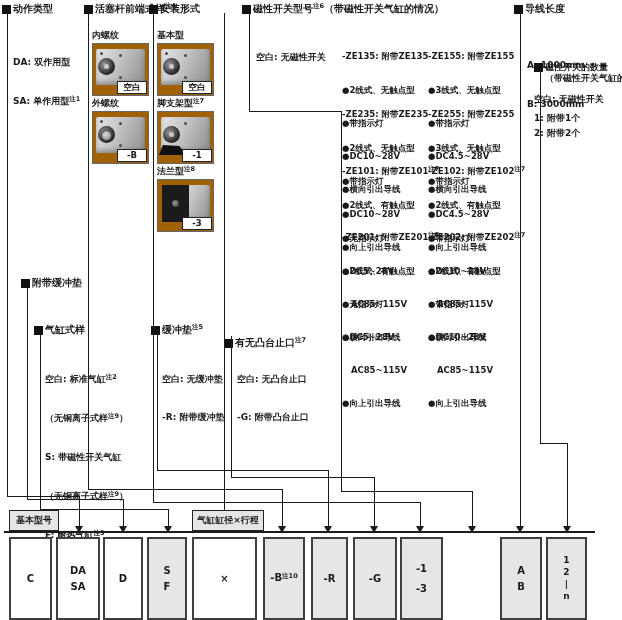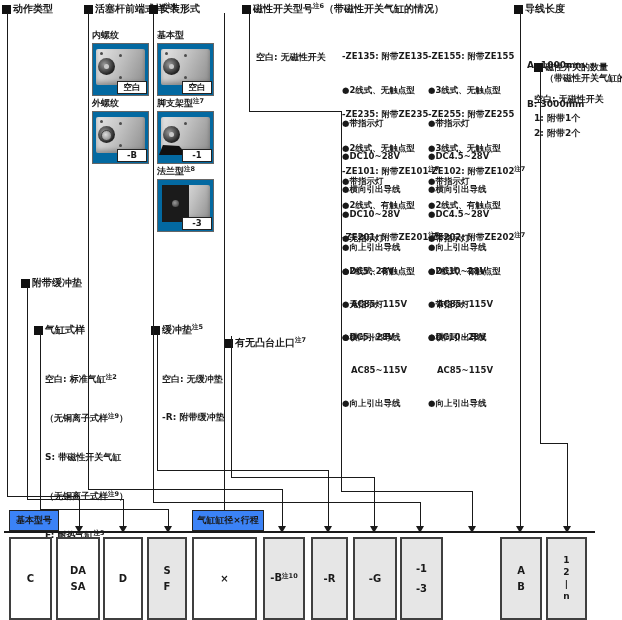--- a/index.html
+++ b/index.html
@@ -8,33 +8,33 @@
   .hdr{position:absolute;display:flex;align-items:center;font-weight:bold;font-size:10px;white-space:nowrap}
   .sq{display:inline-block;width:9px;height:9px;background:#111;margin-right:2px;flex:none}
   .sup{font-size:6.5px;position:relative;top:-3px;font-weight:bold}
   .txt{position:absolute;font-size:9px;font-weight:bold;white-space:pre;line-height:13px}
   .t12 .ln{line-height:12px}
   .ln{white-space:pre}
   .v{position:absolute;width:1px;background:#1a1a1a}
   .h{position:absolute;height:1px;background:#1a1a1a}
   .arr{position:absolute;width:0;height:0;border-left:4px solid transparent;border-right:4px solid transparent;border-top:7px solid #1a1a1a}
   .rule{position:absolute;left:4px;width:591px;height:2px;background:#1a1a1a;top:531px}
-  .lblbox{position:absolute;border:1px solid #222;background:#3b82f6;font-size:9px;font-weight:bold;
+  .lblbox{position:absolute;border:1px solid #222;background:#e5e5e5;font-size:9px;font-weight:bold;
           display:flex;align-items:center;justify-content:center;white-space:nowrap}
   .mbox{position:absolute;top:537px;height:83px;border:2px solid #3f3f3f;box-sizing:border-box;background:#fff;
         display:flex;flex-direction:column;align-items:center;justify-content:center;gap:5px;
         font-size:10px;font-weight:bold}
   .mbox.shaded{background:#e6e6e6}
   .mbox .bl{line-height:11px;white-space:nowrap}
   .mbox.zlist{justify-content:flex-start;padding-top:7px;gap:0}
   .mbox.zlist .bl{font-size:7.5px;line-height:9.6px}
   .mbox.g8{gap:9px}
   .swblock{position:absolute;width:90px;font-size:8.5px;font-weight:bold;line-height:11px;white-space:pre}
   .swhead{white-space:pre}
-  .cyl{position:absolute;width:57px;height:53px;background:#0369a1;border:1px solid #666;box-sizing:border-box;overflow:hidden}
+  .cyl{position:absolute;width:57px;height:53px;background:#a16207;border:1px solid #666;box-sizing:border-box;overflow:hidden}
   .cyl .body{position:absolute;left:3px;top:5px;right:3px;bottom:10px;border-radius:2px;
              background:linear-gradient(115deg,#e6e6e6 0%,#c2c2c2 45%,#8d8d8d 100%);
              box-shadow:inset 0 -3px 4px rgba(0,0,0,.28)}
   .cyl .cap{position:absolute;left:5px;top:14px;width:17px;height:17px;border-radius:50%;
             background:radial-gradient(circle at 38% 38%,#9a9a9a,#232323 68%)}
   .cyl .hole{position:absolute;left:11px;top:20px;width:5px;height:5px;border-radius:50%;background:#c9c9c9}
   .cyl .b1,.cyl .b2,.cyl .b3{position:absolute;width:3px;height:3px;border-radius:50%;background:#4c4c4c}
   .cyl .b1{left:7px;top:8px}.cyl .b2{left:26px;top:10px}.cyl .b3{left:26px;top:32px}
   .cyl .lab{position:absolute;right:1px;bottom:1px;min-width:22px;text-align:center;background:#fff;
             border:1px solid #222;font-size:8.5px;font-weight:bold;line-height:11px;padding:0 3px}
@@ -92,20 +92,24 @@
     <span class="sq"></span>
     <span>缓冲垫</span>
       <span class="sup">注5</span>
   </div>
   <div class="hdr" style="left:224px;top:336px">
     <span class="sq"></span>
     <span>有无凸台止口</span>
       <span class="sup">注7</span>
   </div>
 
+  <div class="txt" style="left:13px;top:30px">
+    <div class="ln">DA: 双作用型</div>
+    <div class="ln"><span>SA: 单作用型</span><span class="sup">注1</span></div>
+  </div>
 
   <div class="txt" style="left:92px;top:29px">内螺纹</div>
   <div class="cyl" style="left:92px;top:43px">
     <div class="body"></div>
     <div class="cap"></div>
       <div class="hole"></div>
     <div class="b1"></div>
       <div class="b2"></div>
       <div class="b3"></div>
     <div class="lab">空白</div>
@@ -224,20 +228,24 @@
     <div class="ln"><span>空白: 标准气缸</span><span class="sup">注2</span><span></span></div>
     <div class="ln"><span>（无铜离子式样</span><span class="sup">注9</span><span>）</span></div>
     <div class="ln"><span>S: 带磁性开关气缸</span><span class="sup"></span><span></span></div>
     <div class="ln"><span>（无铜离子式样</span><span class="sup">注9</span><span>）</span></div>
     <div class="ln"><span>F: 耐热气缸</span><span class="sup">注3</span><span></span></div>
   </div>
   <div class="txt t12" style="left:162px;top:347px">
     <div class="ln">空白: 无缓冲垫</div>
     <div class="ln">-R: 附带缓冲垫</div>
   </div>
+  <div class="txt t12" style="left:237px;top:347px">
+    <div class="ln">空白: 无凸台止口</div>
+    <div class="ln">-G: 附带凸台止口</div>
+  </div>
 
   <div class="v" style="left:7px;top:13px;height:483px"></div>
   <div class="h" style="left:7px;top:496px;width:72px"></div>
   <div class="v" style="left:79px;top:496px;height:31px"></div>
   <div class="arr" style="left:75px;top:526px"></div>
 
   <div class="v" style="left:88px;top:13px;height:476px"></div>
   <div class="h" style="left:88px;top:489px;width:194px"></div>
   <div class="v" style="left:282px;top:489px;height:38px"></div>
   <div class="arr" style="left:278px;top:526px"></div>

